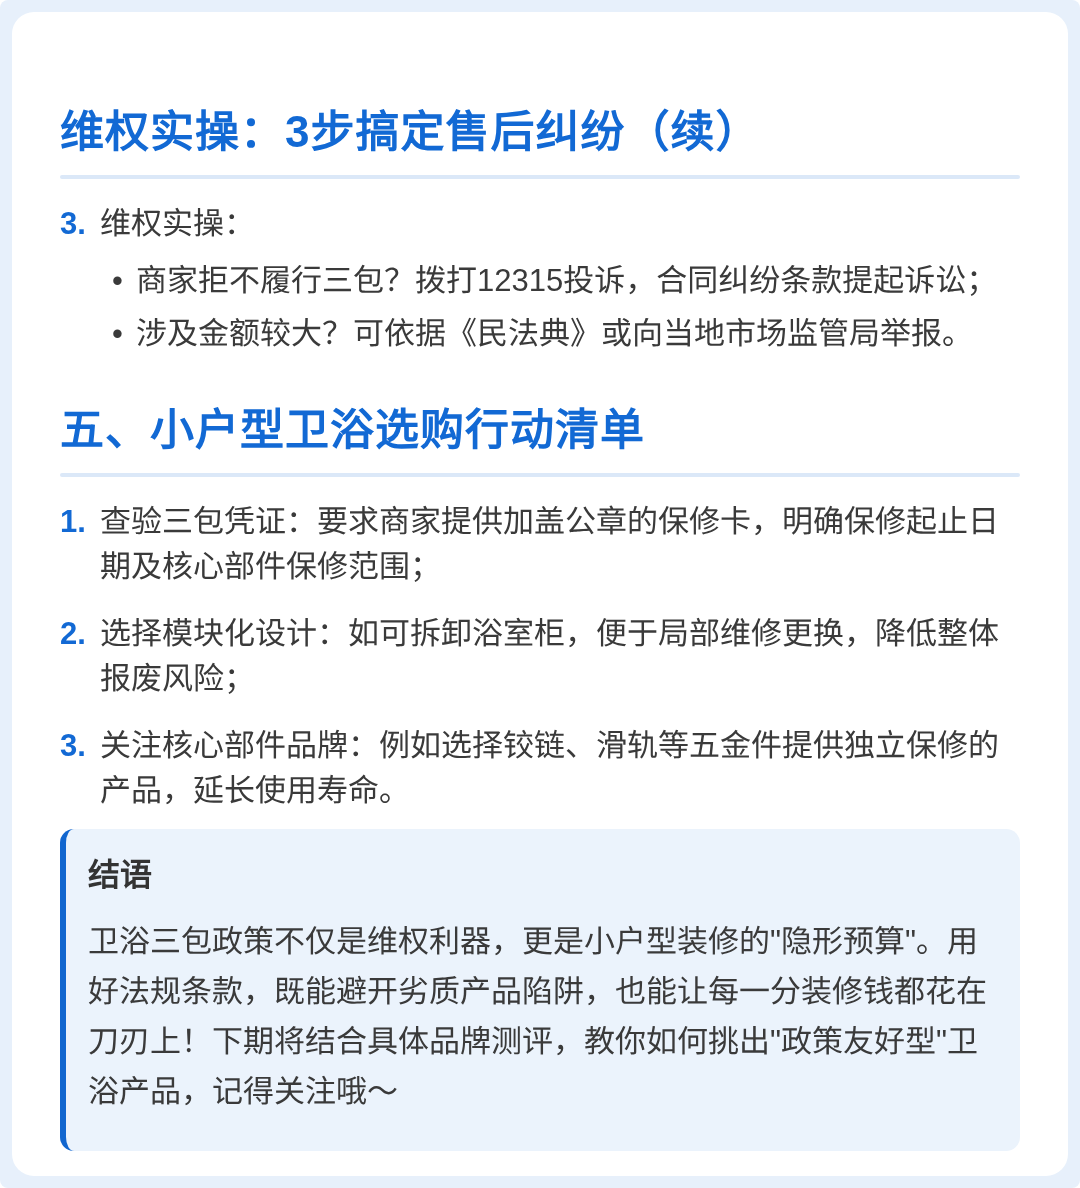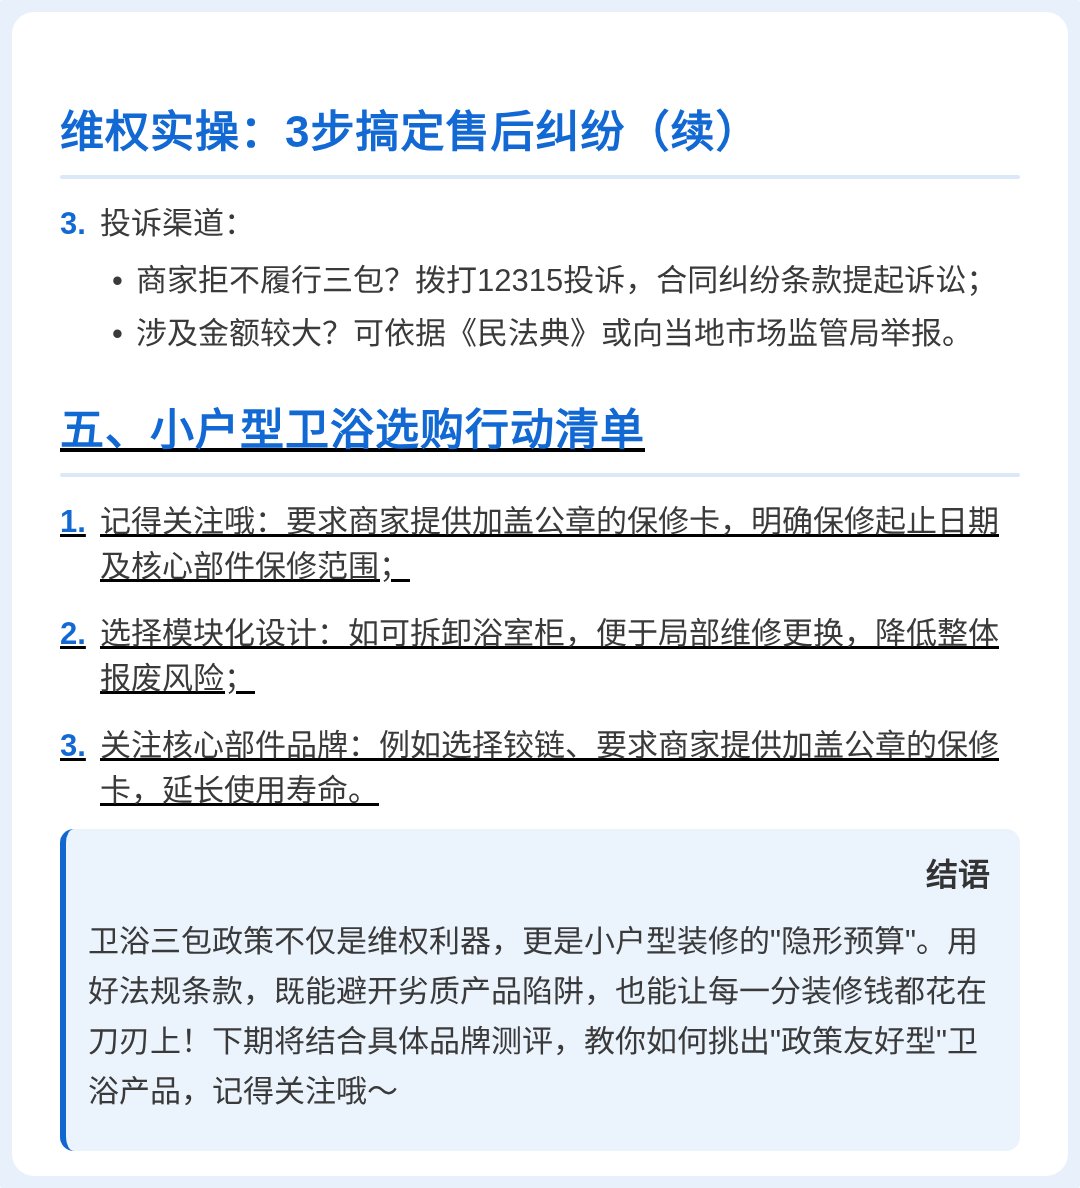--- a/index.html
+++ b/index.html
@@ -15,21 +15,21 @@
   * { box-sizing: border-box; }
   html, body { margin: 0; padding: 0; background: #ffffff; }
   body {
     font-family: "Liberation Sans", "DejaVu Sans", sans-serif;
     width: 1080px;
   }
   .page {
     width: 1080px;
     height: 1188px;
     background: var(--page-bg);
-    border-radius: 2px;
+    border-radius: 8px;
     padding: 12px;
   }
   .card {
     width: 100%;
     height: 100%;
     background: var(--card-bg);
     border-radius: 22px;
     padding: 92px 48px 60px 48px;
     overflow: hidden;
   }
@@ -56,30 +56,30 @@
   .num {
     color: var(--accent);
     font-weight: 700;
     flex: 0 0 40px;
   }
   .num-text { flex: 1; }
   .bullet-list { margin: 12px 0 0 52px; }
   .bullet-row { display: flex; align-items: flex-start; margin-top: 8px; }
   .bullet-marker { flex: 0 0 24px; }
   .bullet-text { flex: 1; }
-  .section-2 { margin-top: 46px; text-decoration: underline; }
+  .section-2 { margin-top: 46px; }
   .callout {
     margin-top: 16px;
     background: var(--callout-bg);
     border-left: 6px solid var(--callout-border);
     border-radius: 14px;
     padding: 26px 30px 34px 22px;
   }
   .callout-title {
-    text-align: right;
+    text-align: left;
     font-size: 32px;
     line-height: 40px;
     font-weight: 700;
     color: var(--callout-title);
   }
   .callout-body {
     margin: 22px 0 0 0;
     font-size: 31px;
     line-height: 50px;
     color: var(--body-text);
@@ -90,50 +90,50 @@
 
 <div class="page">
   <div class="card">
 
     <section>
       <h2 class="section-heading">维权实操：3步搞定售后纠纷（续）</h2>
       <div class="divider"></div>
 
       <div class="num-row body-text">
         <span class="num">3.</span>
-        <span class="num-text">投诉渠道：</span>
+        <span class="num-text">维权实操：</span>
       </div>
 
       <div class="bullet-list">
         <div class="bullet-row body-text">
           <span class="bullet-marker">•</span>
           <span class="bullet-text">商家拒不履行三包？拨打12315投诉，合同纠纷条款提起诉讼；</span>
         </div>
         <div class="bullet-row body-text">
           <span class="bullet-marker">•</span>
           <span class="bullet-text">涉及金额较大？可依据《民法典》或向当地市场监管局举报。</span>
         </div>
       </div>
     </section>
 
     <section class="section-2">
       <h2 class="section-heading">五、小户型卫浴选购行动清单</h2>
       <div class="divider"></div>
 
       <div class="num-row body-text">
         <span class="num">1.</span>
-        <span class="num-text">记得关注哦：要求商家提供加盖公章的保修卡，明确保修起止日期及核心部件保修范围；</span>
+        <span class="num-text">查验三包凭证：要求商家提供加盖公章的保修卡，明确保修起止日期及核心部件保修范围；</span>
       </div>
       <div class="num-row body-text">
         <span class="num">2.</span>
         <span class="num-text">选择模块化设计：如可拆卸浴室柜，便于局部维修更换，降低整体报废风险；</span>
       </div>
       <div class="num-row body-text">
         <span class="num">3.</span>
-        <span class="num-text">关注核心部件品牌：例如选择铰链、要求商家提供加盖公章的保修卡，延长使用寿命。</span>
+        <span class="num-text">关注核心部件品牌：例如选择铰链、滑轨等五金件提供独立保修的产品，延长使用寿命。</span>
       </div>
     </section>
 
     <aside class="callout">
       <div class="callout-title">结语</div>
       <p class="callout-body">卫浴三包政策不仅是维权利器，更是小户型装修的"隐形预算"。用好法规条款，既能避开劣质产品陷阱，也能让每一分装修钱都花在刀刃上！下期将结合具体品牌测评，教你如何挑出"政策友好型"卫浴产品，记得关注哦～</p>
     </aside>
 
   </div>
 </div>

